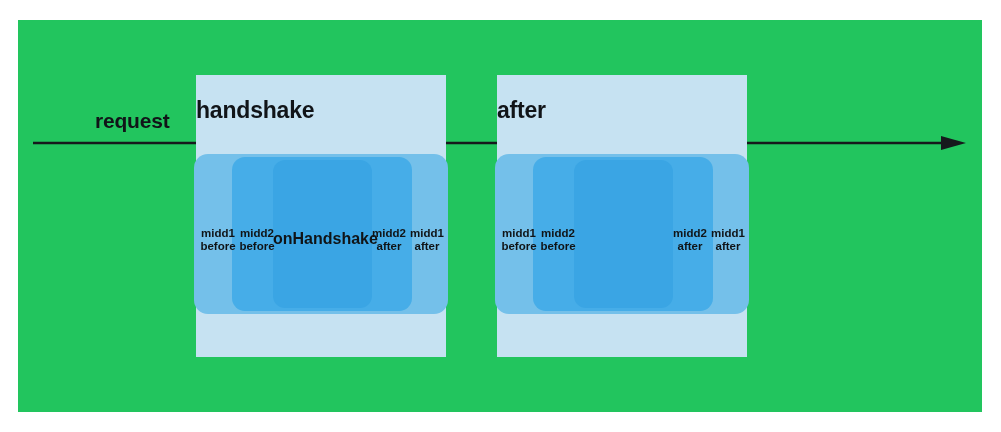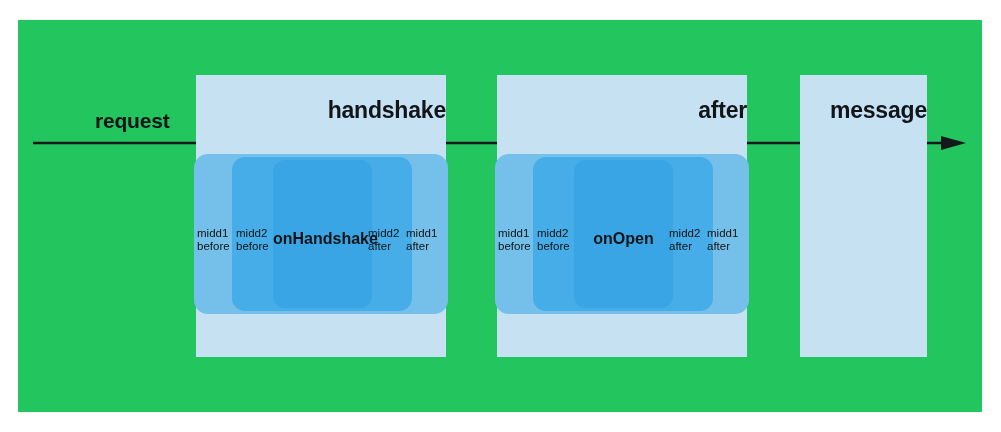--- a/index.html
+++ b/index.html
@@ -33,21 +33,21 @@
   }
   #col-handshake { left: 178px; width: 250px; }
   #col-open      { left: 479px; width: 250px; }
   #col-message   { left: 782px; width: 127px; }
 
   .phase-title {
     position: absolute;
     top: 22px;
     left: 0;
     width: 100%;
-    text-align: right;
+    text-align: left;
     font-size: 23px;
     font-weight: bold;
     color: #111418;
     letter-spacing: -0.2px;
   }
 
   
   #request-label {
     position: absolute;
     left: 77px;   
@@ -96,23 +96,24 @@
   .layer-3 {
     background: #3aa5e4;
     border-radius: 12px;
     height: 148px;
     top: 6px;
   }
 
   .mw-label {
     position: absolute;
     font-size: 11.5px;
-    font-weight: normal;
+    font-weight: bold;
     line-height: 13px;
     color: #101417;
+    text-align: center;
     white-space: pre-line;
   }
   .handler-label {
     position: absolute;
     font-size: 16px;
     font-weight: bold;
     color: #101417;
     text-align: center;
     white-space: nowrap;
   }
@@ -169,26 +170,22 @@
     <div class="layer layer-2" style="left:38px; width:180px;"></div>
 
     <div class="layer layer-3" style="left:79px; width:99px;"></div>
 
     <div class="mw-label" style="left:3px;  top:73px; width:42px;">midd1
 before</div>
 
     <div class="mw-label" style="left:42px; top:73px; width:42px;">midd2
 before</div>
 
-    <div class="handler-label" style="left:79px; top:76px; width:99px;">onOpen</div>
 
     <div class="mw-label" style="left:174px; top:73px; width:42px;">midd2
 after</div>
 
     <div class="mw-label" style="left:212px; top:73px; width:42px;">midd1
 after</div>
   </div>
 
-  <div class="phase-col" id="col-message">
-    <div class="phase-title">message</div>
-  </div>
 
 </div>
 
 </body></html>

